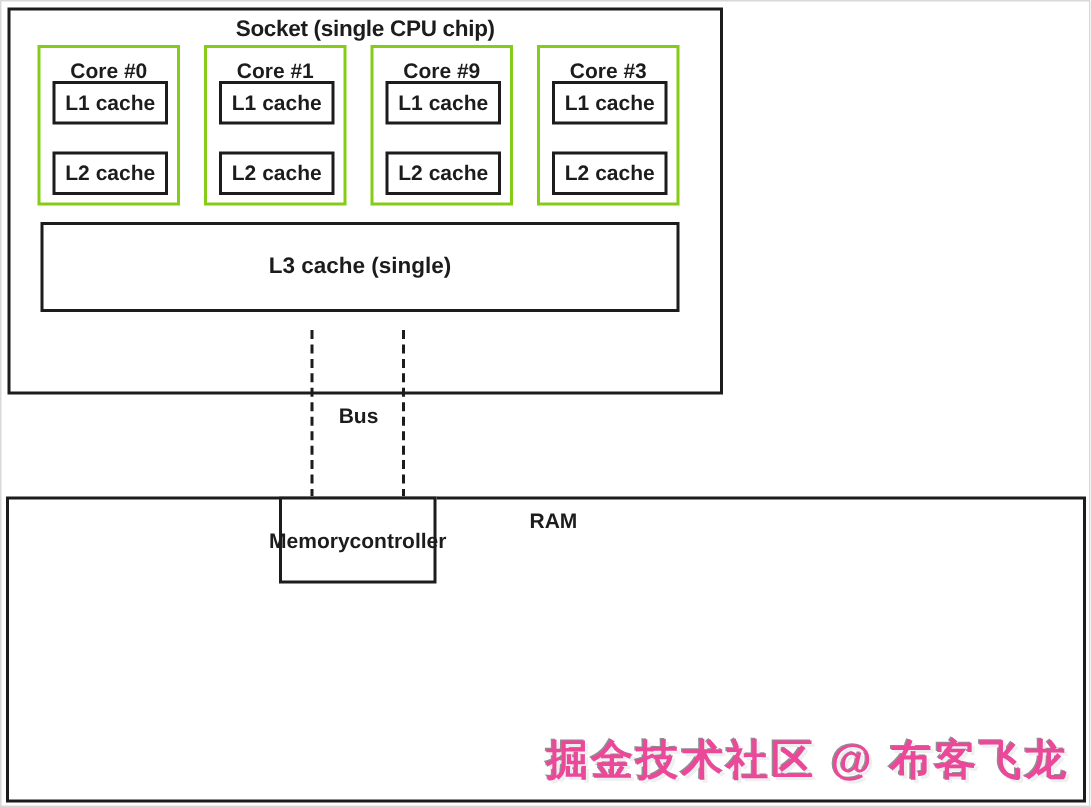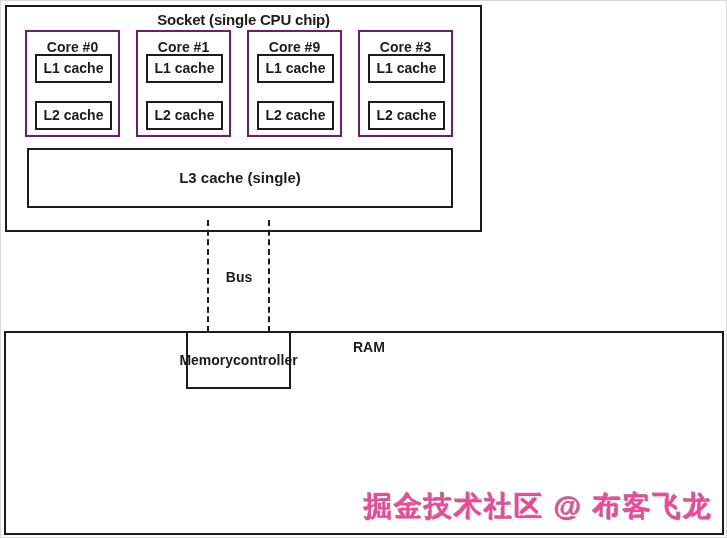--- a/index.html
+++ b/index.html
@@ -20,42 +20,42 @@
   }
   .box {
     position: absolute;
     box-sizing: border-box;
     border: 2px solid #1c1c1c;
     background: #ffffff;
   }
   
   .socket {
     left: 4px; top: 4px;
-    width: 477px; height: 227px;
+    width: 477px; height: 258px;
   }
   .socket-title {
     position: absolute;
     left: 0; top: 4px;
     width: 100%;
     text-align: center;
     font-size: 15px;
     font-weight: bold;
     letter-spacing: -0.2px;
   }
   .cores-row {
     position: absolute;
     left: 18px; top: 23px;
     display: flex;
     gap: 16px;
   }
   .core {
     position: relative;
     box-sizing: border-box;
     width: 95px; height: 107px;
-    border: 2px solid #701a75;
+    border: 2px solid #84cc16;
     background: #ffffff;
     padding-left: 44px;
   }
   .core-title {
     position: absolute;
     left: 0; top: 7px;
     width: 100%;
     text-align: center;
     font-size: 14px;
     font-weight: bold;

